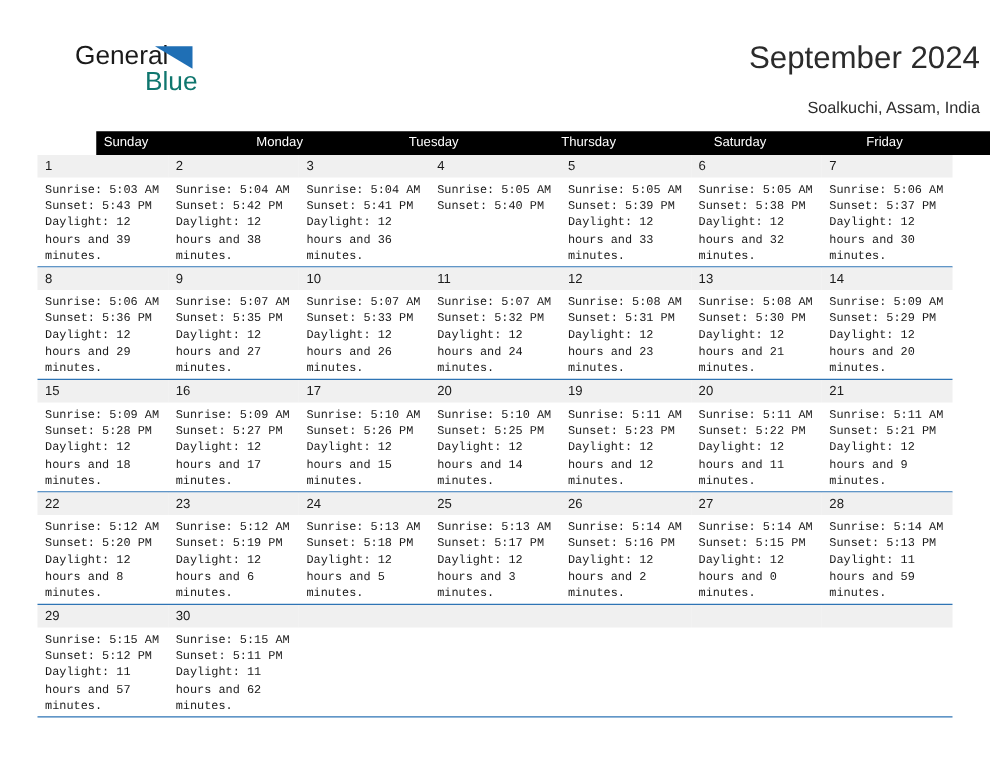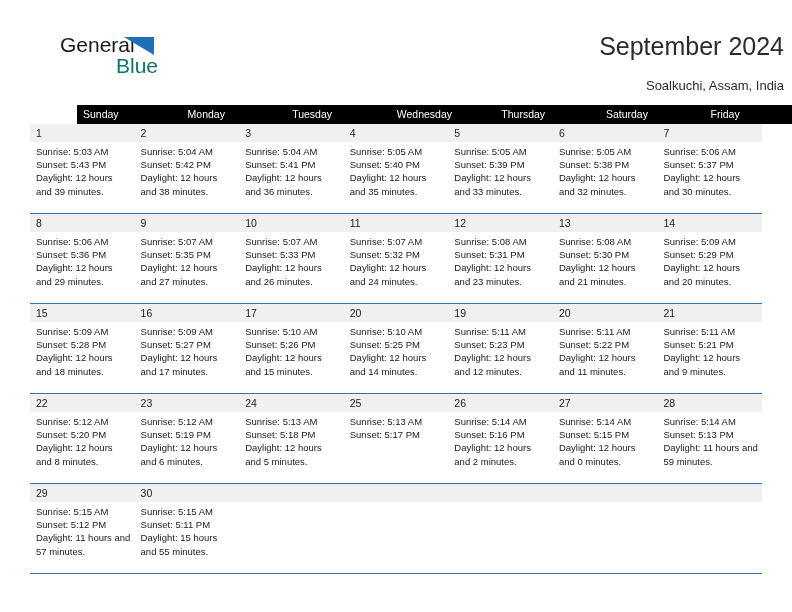--- a/index.html
+++ b/index.html
@@ -146,20 +146,21 @@
     box-sizing: border-box;
     white-space: nowrap;
   }
   .day-cell.empty .day-number {
     background: #F0F0F0;
   }
 
   .day-body {
     padding: 3px 4px 0 6px;
     box-sizing: border-box;
+    font-family: Liberation Mono, monospace;
   }
   .day-body div {
     font-size: 9.5px;
     line-height: 13.2px;
     color: #1a1a1a;
     white-space: nowrap;
   }
   .day-body .daylight {
     white-space: normal;
   }
@@ -186,21 +187,20 @@
     <div class="subtitle">Soalkuchi, Assam, India</div>
 
   </div>
 
   <div class="calendar">
 
     <div class="weekday-header" id="weekday-header">
         <div class="weekday-cell">Sunday</div>
         <div class="weekday-cell">Monday</div>
         <div class="weekday-cell">Tuesday</div>
-        <div class="weekday-cell">Wednesday</div>
         <div class="weekday-cell">Thursday</div>
         <div class="weekday-cell">Saturday</div>
         <div class="weekday-cell">Friday</div>
       </div>
 
     <div id="weeks-container">
         <div class="week-row first">
           <div class="week-inner">
             <div class="day-cell">
               <div class="day-number">1</div>
@@ -224,21 +224,20 @@
                 <div class="sunrise">Sunrise: 5:04 AM</div>
                 <div class="sunset">Sunset: 5:41 PM</div>
                 <div class="daylight">Daylight: 12 hours and 36 minutes.</div>
               </div>
             </div>
             <div class="day-cell">
               <div class="day-number">4</div>
               <div class="day-body">
                 <div class="sunrise">Sunrise: 5:05 AM</div>
                 <div class="sunset">Sunset: 5:40 PM</div>
-                <div class="daylight">Daylight: 12 hours and 35 minutes.</div>
               </div>
             </div>
             <div class="day-cell">
               <div class="day-number">5</div>
               <div class="day-body">
                 <div class="sunrise">Sunrise: 5:05 AM</div>
                 <div class="sunset">Sunset: 5:39 PM</div>
                 <div class="daylight">Daylight: 12 hours and 33 minutes.</div>
               </div>
             </div>
@@ -404,20 +403,21 @@
                 <div class="sunrise">Sunrise: 5:13 AM</div>
                 <div class="sunset">Sunset: 5:18 PM</div>
                 <div class="daylight">Daylight: 12 hours and 5 minutes.</div>
               </div>
             </div>
             <div class="day-cell">
               <div class="day-number">25</div>
               <div class="day-body">
                 <div class="sunrise">Sunrise: 5:13 AM</div>
                 <div class="sunset">Sunset: 5:17 PM</div>
+                <div class="daylight">Daylight: 12 hours and 3 minutes.</div>
               </div>
             </div>
             <div class="day-cell">
               <div class="day-number">26</div>
               <div class="day-body">
                 <div class="sunrise">Sunrise: 5:14 AM</div>
                 <div class="sunset">Sunset: 5:16 PM</div>
                 <div class="daylight">Daylight: 12 hours and 2 minutes.</div>
               </div>
             </div>
@@ -447,21 +447,21 @@
                 <div class="sunrise">Sunrise: 5:15 AM</div>
                 <div class="sunset">Sunset: 5:12 PM</div>
                 <div class="daylight">Daylight: 11 hours and 57 minutes.</div>
               </div>
             </div>
             <div class="day-cell">
               <div class="day-number">30</div>
               <div class="day-body">
                 <div class="sunrise">Sunrise: 5:15 AM</div>
                 <div class="sunset">Sunset: 5:11 PM</div>
-                <div class="daylight">Daylight: 15 hours and 55 minutes.</div>
+                <div class="daylight">Daylight: 11 hours and 62 minutes.</div>
               </div>
             </div>
             <div class="day-cell empty">
               <div class="day-number"></div>
               <div class="day-body">
                 <div class="sunrise"></div>
                 <div class="sunset"></div>
                 <div class="daylight"></div>
               </div>
             </div>

